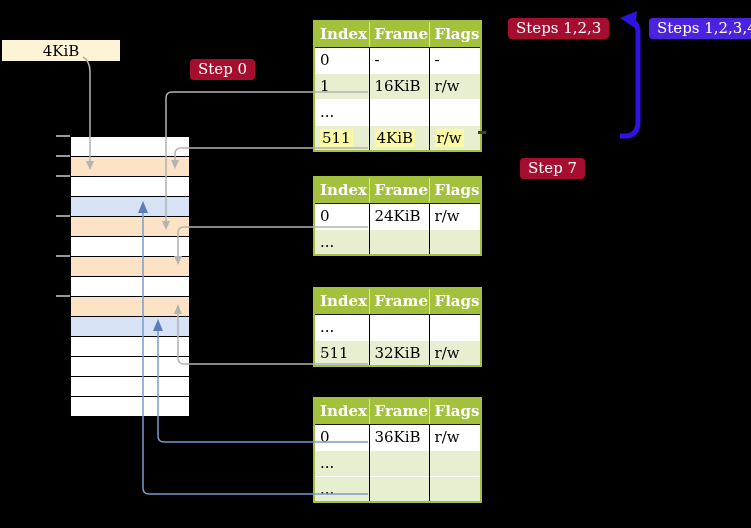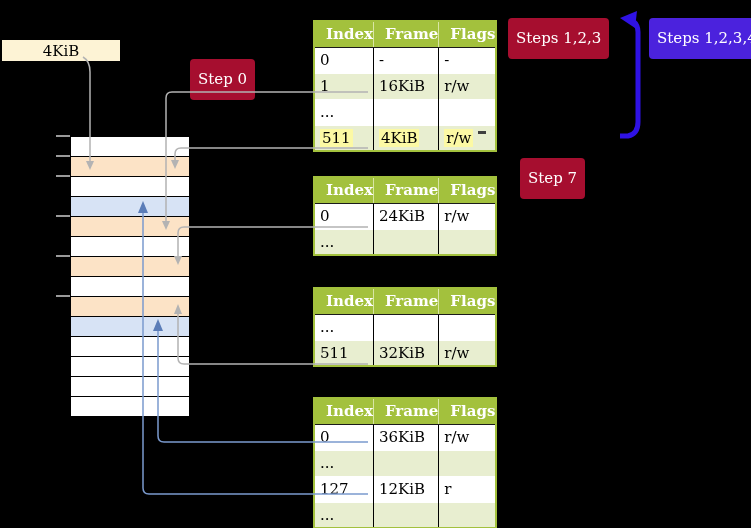--- a/index.html
+++ b/index.html
@@ -26,21 +26,21 @@
   }
   
   .frame-label{
     position:absolute;left:2px;top:40px;width:118px;height:21px;
     background:var(--frame-label-bg);color:#000;font-size:15px;
     display:flex;align-items:center;justify-content:center;
   }
   
   .badge{
     position:absolute;font-size:15px;color:#fff;
-    padding:12px 8px;border-radius:4px;white-space:nowrap;line-height:17px;
+    padding:2px 8px;border-radius:4px;white-space:nowrap;line-height:17px;
   }
   .badge.red{background:var(--badge-red);}
   .badge.blue{background:var(--badge-blue);}
   
   .memcol{
     position:absolute;left:70px;top:136px;width:120px;
     border:1px solid #000;box-sizing:border-box;
   }
   .mem-row{height:19px;border-bottom:1px solid #000;}
   .mem-row:last-child{border-bottom:none;}
@@ -49,21 +49,21 @@
   .mem-row.blue{background:var(--memory-blue);}
   .tick{position:absolute;width:14px;height:2px;background:var(--tick-gray);}
   
   table.ptable{
     position:absolute;border-collapse:collapse;
     border:2px solid var(--table-header-green);
     font-size:15px;color:#000;table-layout:fixed;
   }
   table.ptable th{
     background:var(--table-header-green);color:#fff;font-weight:bold;
-    text-align:left;height:26px;padding:0 0 0 11px;box-sizing:border-box;
+    text-align:left;height:26px;padding:0 0 0 5px;box-sizing:border-box;
     border-right:1px solid #d9e6a4;border-bottom:1px solid #1a1a1a;
   }
   table.ptable th:last-child{border-right:none;}
   table.ptable td{
     height:26px;padding:0 0 0 5px;box-sizing:border-box;background:#fff;
     border-right:1px solid #000;vertical-align:middle;
   }
   table.ptable td:last-child{border-right:none;}
   table.ptable tbody tr + tr td{border-top:1px solid #fff;}
   table.ptable tr.shaded td{background:var(--table-row-green);}
@@ -203,25 +203,20 @@
       <tr>
         <td class="c1">0</td>
         <td class="c2">36KiB</td>
         <td class="c3">r/w</td>
       </tr>
       <tr class="shaded">
         <td class="c1">...</td>
         <td class="c2"></td>
         <td class="c3"></td>
       </tr>
-      <tr>
-        <td class="c1">127</td>
-        <td class="c2">12KiB</td>
-        <td class="c3">r</td>
-      </tr>
       <tr class="shaded">
         <td class="c1">...</td>
         <td class="c2"></td>
         <td class="c3"></td>
       </tr>
     </tbody>
   </table>
 
   <svg class="overlay" width="751" height="528" viewBox="0 0 751 528">
 

